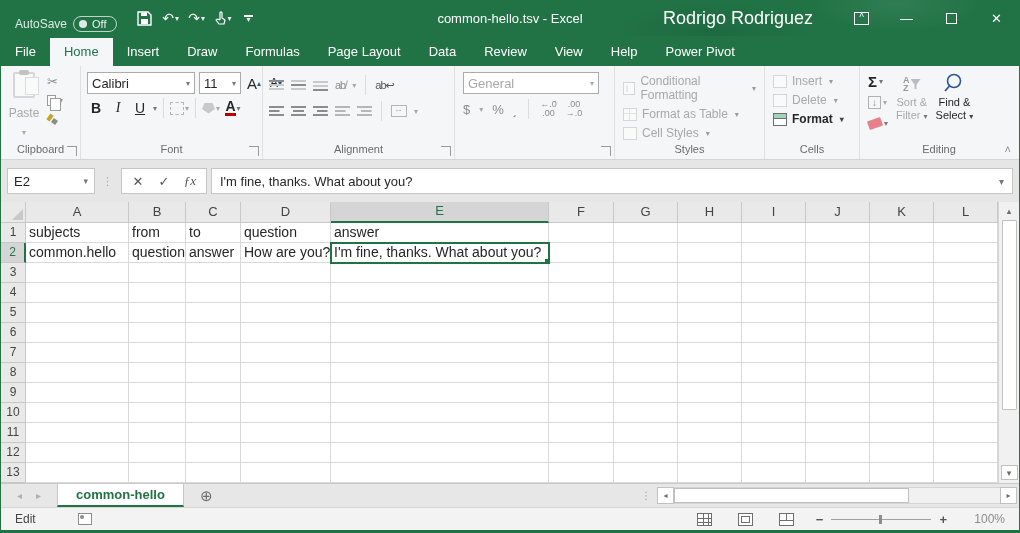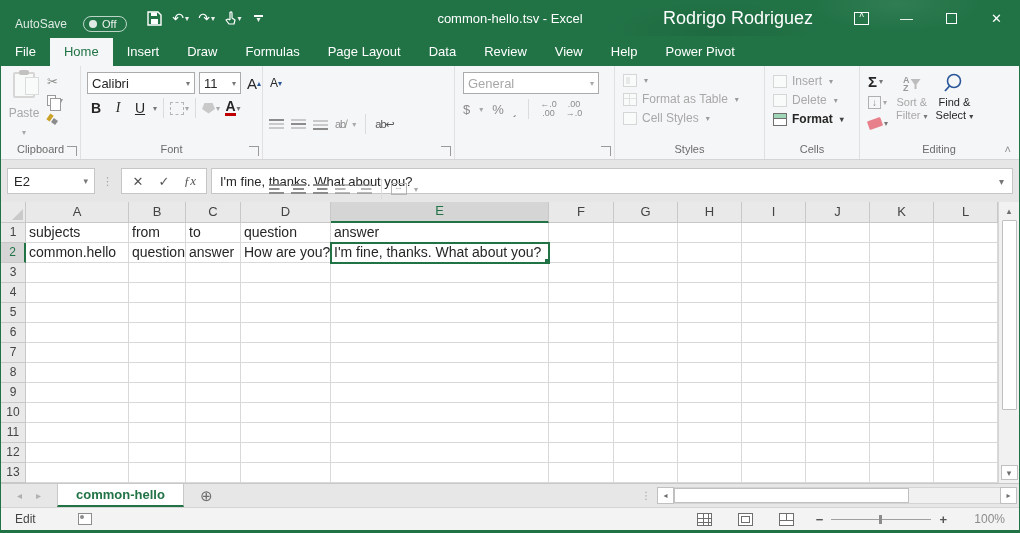--- a/index.html
+++ b/index.html
@@ -4,21 +4,21 @@
 <style>
   * { margin:0; padding:0; box-sizing:border-box; }
   html,body { width:1020px; height:533px; overflow:hidden; }
   body { font-family:"Liberation Sans", sans-serif; font-size:12px; color:#262626;
          border-left:1px solid #217346; border-right:1px solid #217346; background:#fff; }
 
   
   .titlebar { height:36px; background:#217346; display:flex; align-items:center; color:#fff; position:relative;
     background-image: radial-gradient(ellipse 120px 40px at 88% 10%, rgba(255,255,255,.07), transparent 70%),
                       radial-gradient(ellipse 160px 50px at 70% 90%, rgba(0,0,0,.08), transparent 70%); }
-  .autosave { display:flex; align-items:center; gap:16px; margin-left:14px; color:rgba(255,255,255,.85); font-size:12px;margin-top:12px; }
+  .autosave { display:flex; align-items:center; gap:6px; margin-left:14px; color:rgba(255,255,255,.85); font-size:12px;margin-top:12px; }
   .toggle { display:flex; align-items:center; gap:5px; border:1px solid rgba(255,255,255,.7); border-radius:9px;
             padding:1px 9px 1px 5px; height:16px; font-size:11px; color:rgba(255,255,255,.9); cursor:default; }
   .toggle .knob { width:8px; height:8px; border-radius:50%; background:rgba(255,255,255,.85); }
   .qat { display:flex; align-items:center; gap:2px; margin-left:16px; }
   .qat-btn { display:flex; align-items:center; justify-content:center; height:26px; min-width:24px; padding:0 2px;
              color:#fff; font-size:14px; cursor:default; }
   .qat-btn .chev { font-size:8px; margin-left:1px; color:rgba(255,255,255,.9); }
   .tb-title { position:absolute; left:0; right:0; text-align:center; font-size:13px; color:#fff; pointer-events:none; }
   .tb-right { margin-left:auto; display:flex; align-items:center; height:100%; }
   .tb-user { font-size:18px; color:#fff; margin-right:26px; }
@@ -83,21 +83,21 @@
   .l-left   { background:linear-gradient(#8c8c8c 2px,transparent 2px) 0 0/100% 100% no-repeat,
               linear-gradient(#8c8c8c 2px,transparent 2px) 0 4px/70% 100% no-repeat,
               linear-gradient(#8c8c8c 2px,transparent 2px) 0 8px/100% 100% no-repeat; }
   .l-center { background:linear-gradient(#8c8c8c 2px,transparent 2px) 0 0/100% 100% no-repeat,
               linear-gradient(#8c8c8c 2px,transparent 2px) 2px 4px/75% 100% no-repeat,
               linear-gradient(#8c8c8c 2px,transparent 2px) 0 8px/100% 100% no-repeat; }
   .l-right  { background:linear-gradient(#8c8c8c 2px,transparent 2px) 0 0/100% 100% no-repeat,
               linear-gradient(#8c8c8c 2px,transparent 2px) 4px 4px/70% 100% no-repeat,
               linear-gradient(#8c8c8c 2px,transparent 2px) 0 8px/100% 100% no-repeat; }
   .align-grid { display:flex; flex-direction:column; gap:6px; padding:6px 4px 0; }
-  .align-row { display:flex; align-items:center; gap:7px;margin-top:39px; }
+  .align-row { display:flex; align-items:center; gap:7px; }
   .small-txt-icon { font-size:11px; color:#8c8c8c; letter-spacing:-1px; }
   .merge-icon { width:16px; height:12px; border:1px solid #b5b5b5; display:inline-block; position:relative; }
   .merge-icon:before { content:"↔"; position:absolute; left:2px; top:-2px; font-size:9px; color:#b5b5b5; }
 
   .num-grid { display:flex; flex-direction:column; gap:5px; padding:3px 6px 0; width:148px; }
   .num-row { display:flex; align-items:center; gap:9px; color:#8c8c8c; font-size:13px; }
   .dec-icon { font-size:9px; line-height:9px; text-align:center; color:#8c8c8c; }
 
   .styles-col, .cells-col { display:flex; flex-direction:column; gap:5px; padding:5px 6px 0; }
   .stack-btn { display:flex; align-items:center; gap:5px; font-size:12px; cursor:default; }
@@ -384,20 +384,21 @@
       </div>
     </div>
     <span class="launcher"></span>
   </div>
 
   <div class="rgroup" style="width:150px;">
     <div class="rgroup-content">
       <div class="styles-col">
         <span class="stack-btn dis">
             <span class="sq-icon cf icon-dis"></span>
+            <span>Conditional Formatting</span>
             <span class="chev">▾</span>
           </span>
         <span class="stack-btn dis">
             <span class="sq-icon grid3 icon-dis"></span>
             <span>Format as Table</span>
             <span class="chev">▾</span>
           </span>
         <span class="stack-btn dis">
             <span class="sq-icon icon-dis"></span>
             <span>Cell Styles</span>

